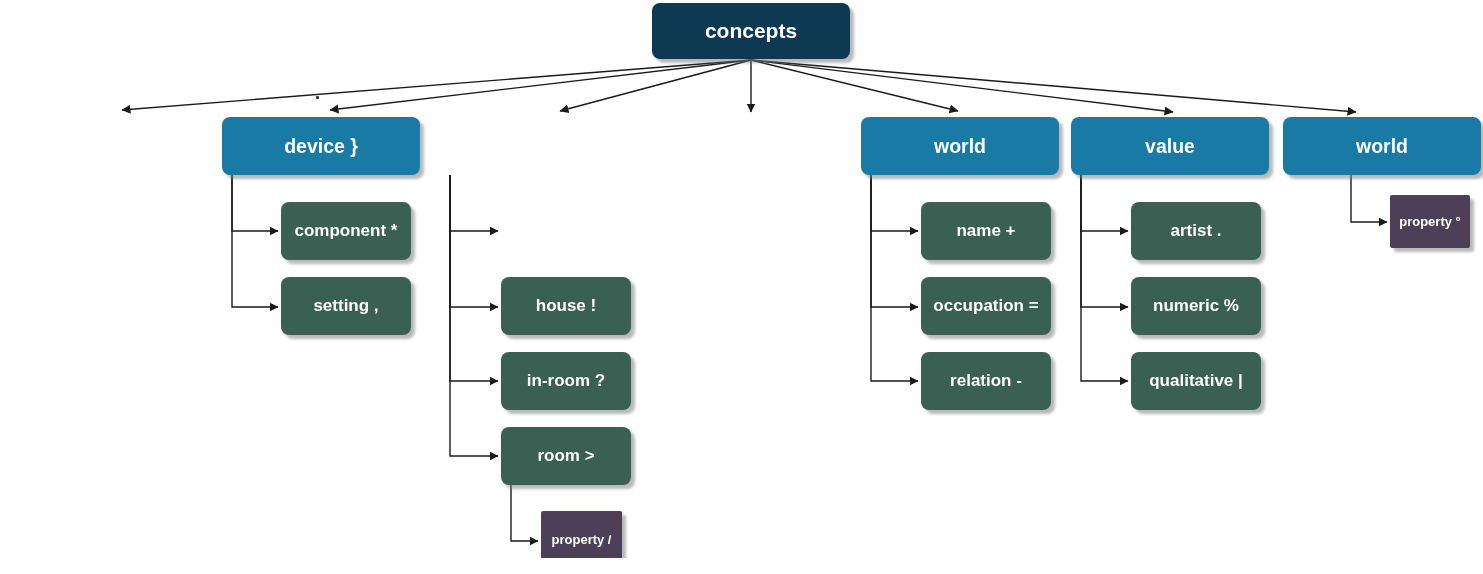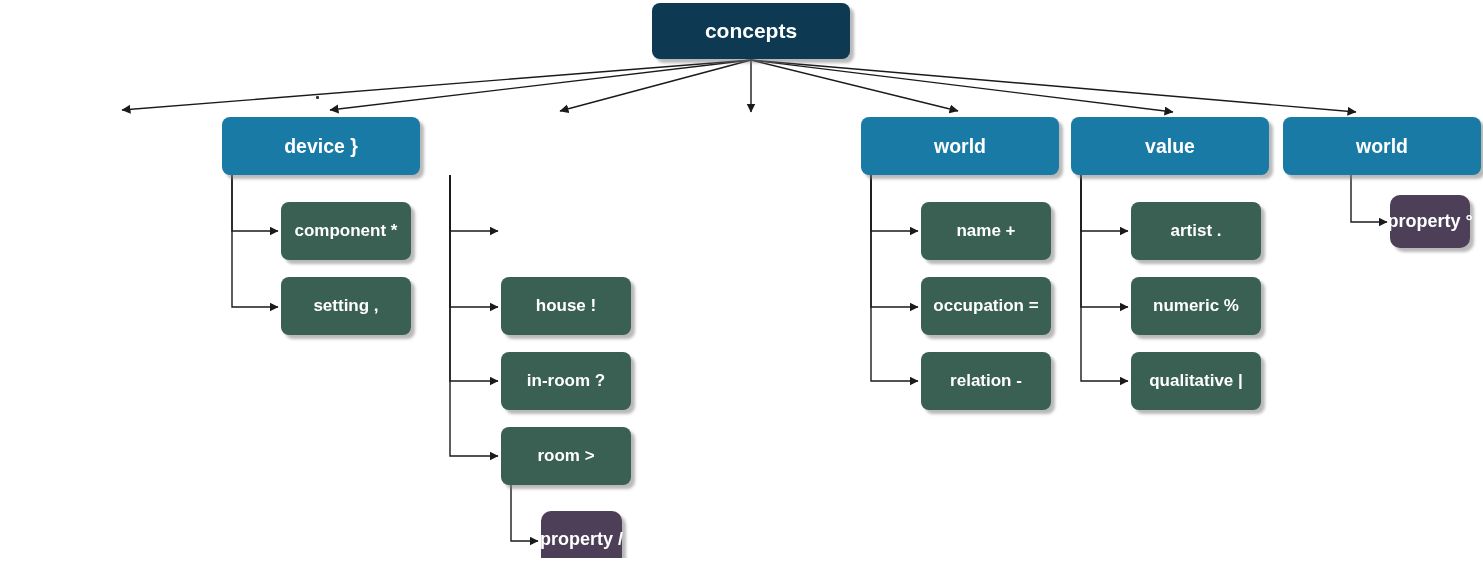--- a/index.html
+++ b/index.html
@@ -27,21 +27,21 @@
     font-weight: bold;
     box-shadow: 4px 4px 3px rgba(128,128,128,0.55);
     box-sizing: border-box;
     text-align: center;
     cursor: default;
   }
   .node .lbl { white-space: nowrap; }
   .root        { background: var(--root, #0d3a52); font-size: 21px; }
   .category    { background: var(--category, #1a7aa6); font-size: 19.5px; }
   .subcategory { background: var(--subcategory, #3a5f53); font-size: 17px; }
-  .property    { background: var(--property, #4c3f57); font-size: 18px; border-radius: 10px; }
+  .property    { background: var(--property, #4c3f57); font-size: 13px; border-radius: 2px; }
   .edge-label-dot {
     position: absolute;
     left: 316px; top: 96px;
     width: 3px; height: 3px;
     background: #333333;
     border-radius: 1px;
   }
 </style>
 </head>
 <body>

